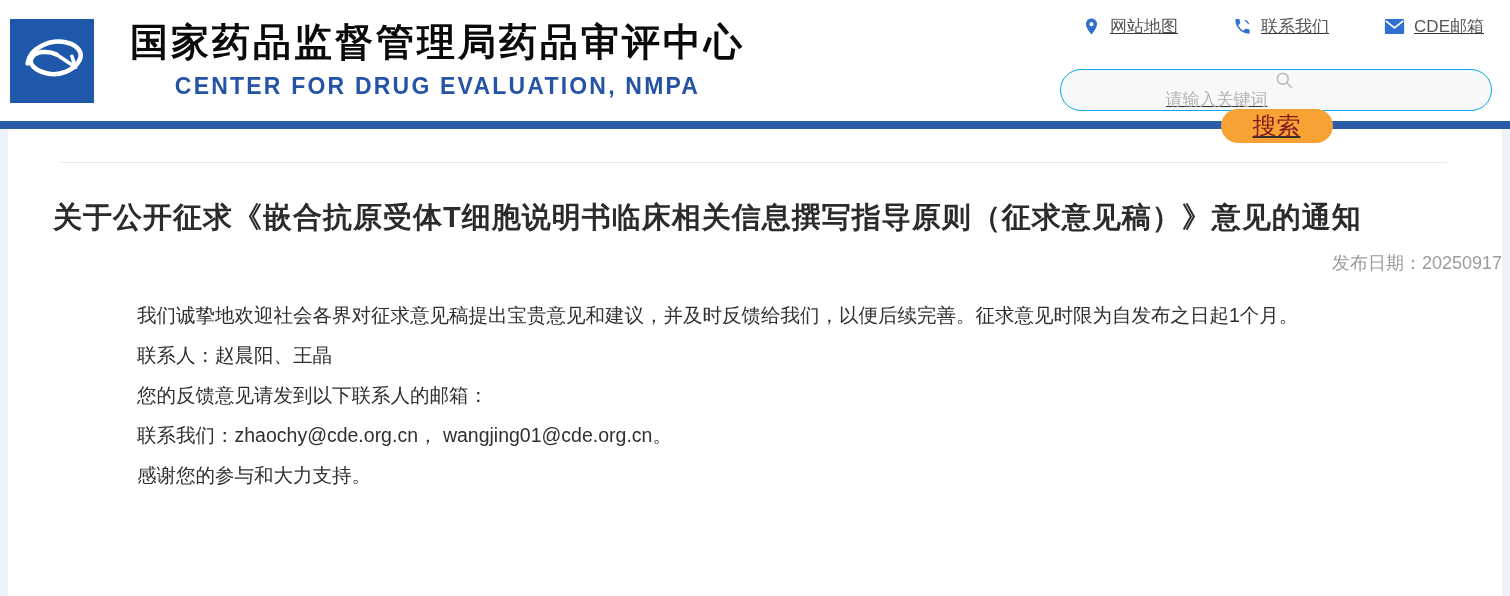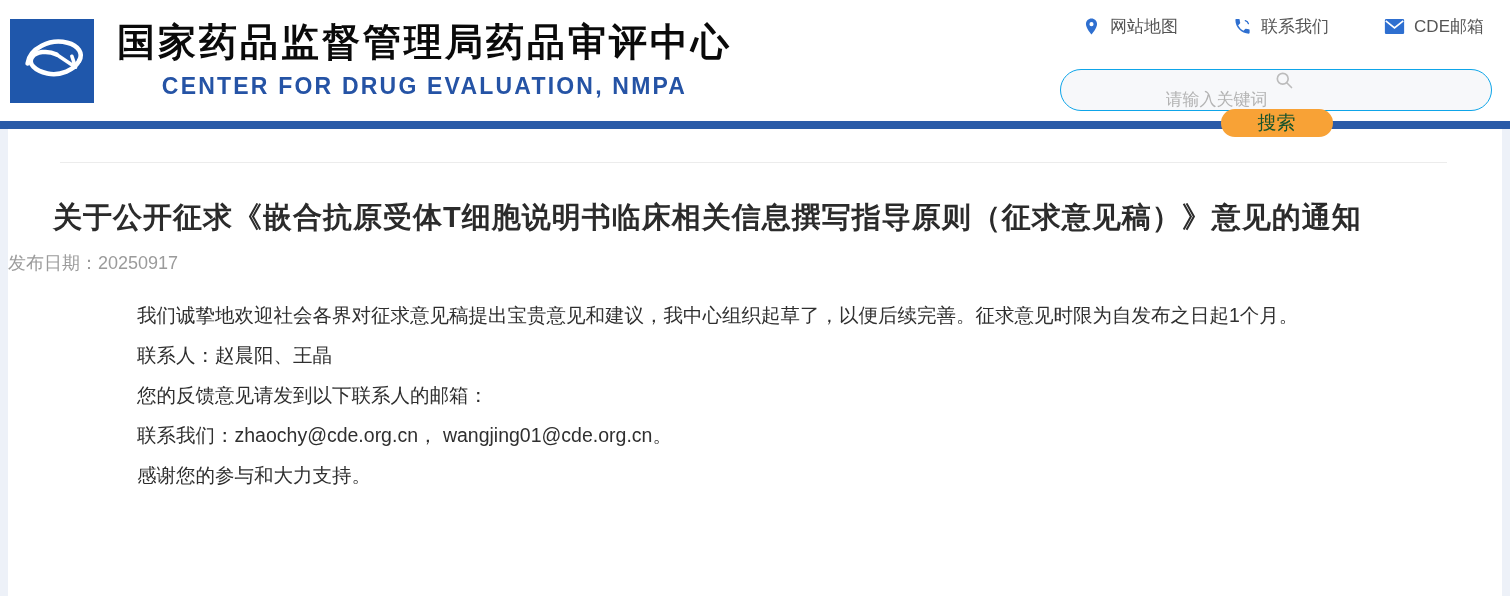--- a/index.html
+++ b/index.html
@@ -13,32 +13,32 @@
 
   
   .header {
     height:121px; display:flex; align-items:center;
     padding:0 18px 0 10px; background:#fff;
   }
   .logo {
     width:84px; height:84px; background:#1f57ab; flex:0 0 auto;
     display:flex; align-items:center; justify-content:center;
   }
-  .titles { margin-left:23px; flex:0 0 auto; }
+  .titles { margin-left:36px; flex:0 0 auto; }
   .site-title {
     font-size:38px; font-weight:bold; color:#0a0a0a; letter-spacing:3px;
     white-space:nowrap; line-height:1.15;
   }
   .site-subtitle {
     font-size:23px; font-weight:bold; color:#2553a5; letter-spacing:2.2px;
     margin-top:8px; white-space:nowrap;text-align:center;
   }
   .header-right {
     margin-left:auto; width:432px; display:flex; flex-direction:column;
-    gap:31px; padding-top:4px;
+    gap:31px; padding-top:4px;text-decoration:underline;
   }
   .quick-links {
     display:flex; align-items:center; justify-content:space-between;
     padding:0 8px 0 22px;
   }
   .quick-link {
     display:flex; align-items:center; gap:9px; cursor:pointer;
     color:#555; font-size:17px; text-decoration:none; white-space:nowrap;
   }
   .quick-link svg { display:block; }
@@ -51,21 +51,21 @@
   }
   .search-icon { margin-left:15px; display:flex; }
   .search-input {
     flex:1; border:none; outline:none; background:transparent;
     font-size:17px; color:#333; padding:0 8px;
     font-family:"Liberation Sans","DejaVu Sans",sans-serif;
   }
   .search-input::placeholder { color:#b3b3b3; }
   .search-btn {
     width:112px; height:47px; margin:-1px -1px -1px 0; border:none;
-    border-radius:22px; background:#f8a236; color:#14532d; font-size:19px;
+    border-radius:22px; background:#f8a236; color:#7f1d1d; font-size:24px;
     cursor:pointer; font-family:"Liberation Sans","DejaVu Sans",sans-serif;
   }
 
   
   .blue-bar { height:8px; background:#2a5ba8; }
 
   
   .page-body { background:#edf1f8; height:467px; }
   .content {
     background:#fff; margin:0 8px; height:100%; padding-top:22px;
@@ -83,21 +83,21 @@
   .divider {
     border:none; border-top:1px solid #ececec;
     margin:11px 55px 0 52px;
   }
 
   .article-title {
     text-align:left; font-size:29px; font-weight:bold; color:#2b2b2b;
     margin:34px 45px 0; letter-spacing:1px; line-height:40px;
   }
   .article-date {
-    text-align:left; font-size:18px; color:#9b9b9b; margin-top:14px;
+    text-align:right; font-size:18px; color:#9b9b9b; margin-top:14px;
   }
 
   .article-body {
     margin:20px 95px 0 90px; font-size:19.5px; color:#2f2f2f;
     line-height:40px;
   }
   .article-body p { margin:0; text-indent:2em; }
 </style>
 </head>
 <body>
@@ -169,21 +169,21 @@
 
     <hr class="divider">
 
     <h1 class="article-title">关于公开征求《嵌合抗原受体T细胞说明书临床相关信息撰写指导原则（征求意见稿）》意见的通知</h1>
 
     <div class="article-date">
       <span>发布日期：</span><span>20250917</span>
     </div>
 
     <div class="article-body">
-      <p>我们诚挚地欢迎社会各界对征求意见稿提出宝贵意见和建议，我中心组织起草了，以便后续完善。征求意见时限为自发布之日起1个月。</p>
+      <p>我们诚挚地欢迎社会各界对征求意见稿提出宝贵意见和建议，并及时反馈给我们，以便后续完善。征求意见时限为自发布之日起1个月。</p>
       <p>联系人：赵晨阳、王晶</p>
       <p>您的反馈意见请发到以下联系人的邮箱：</p>
       <p>联系我们：zhaochy@cde.org.cn， wangjing01@cde.org.cn。</p>
       <p>感谢您的参与和大力支持。</p>
     </div>
 
   </div>
 </div>
 
 </body></html>

